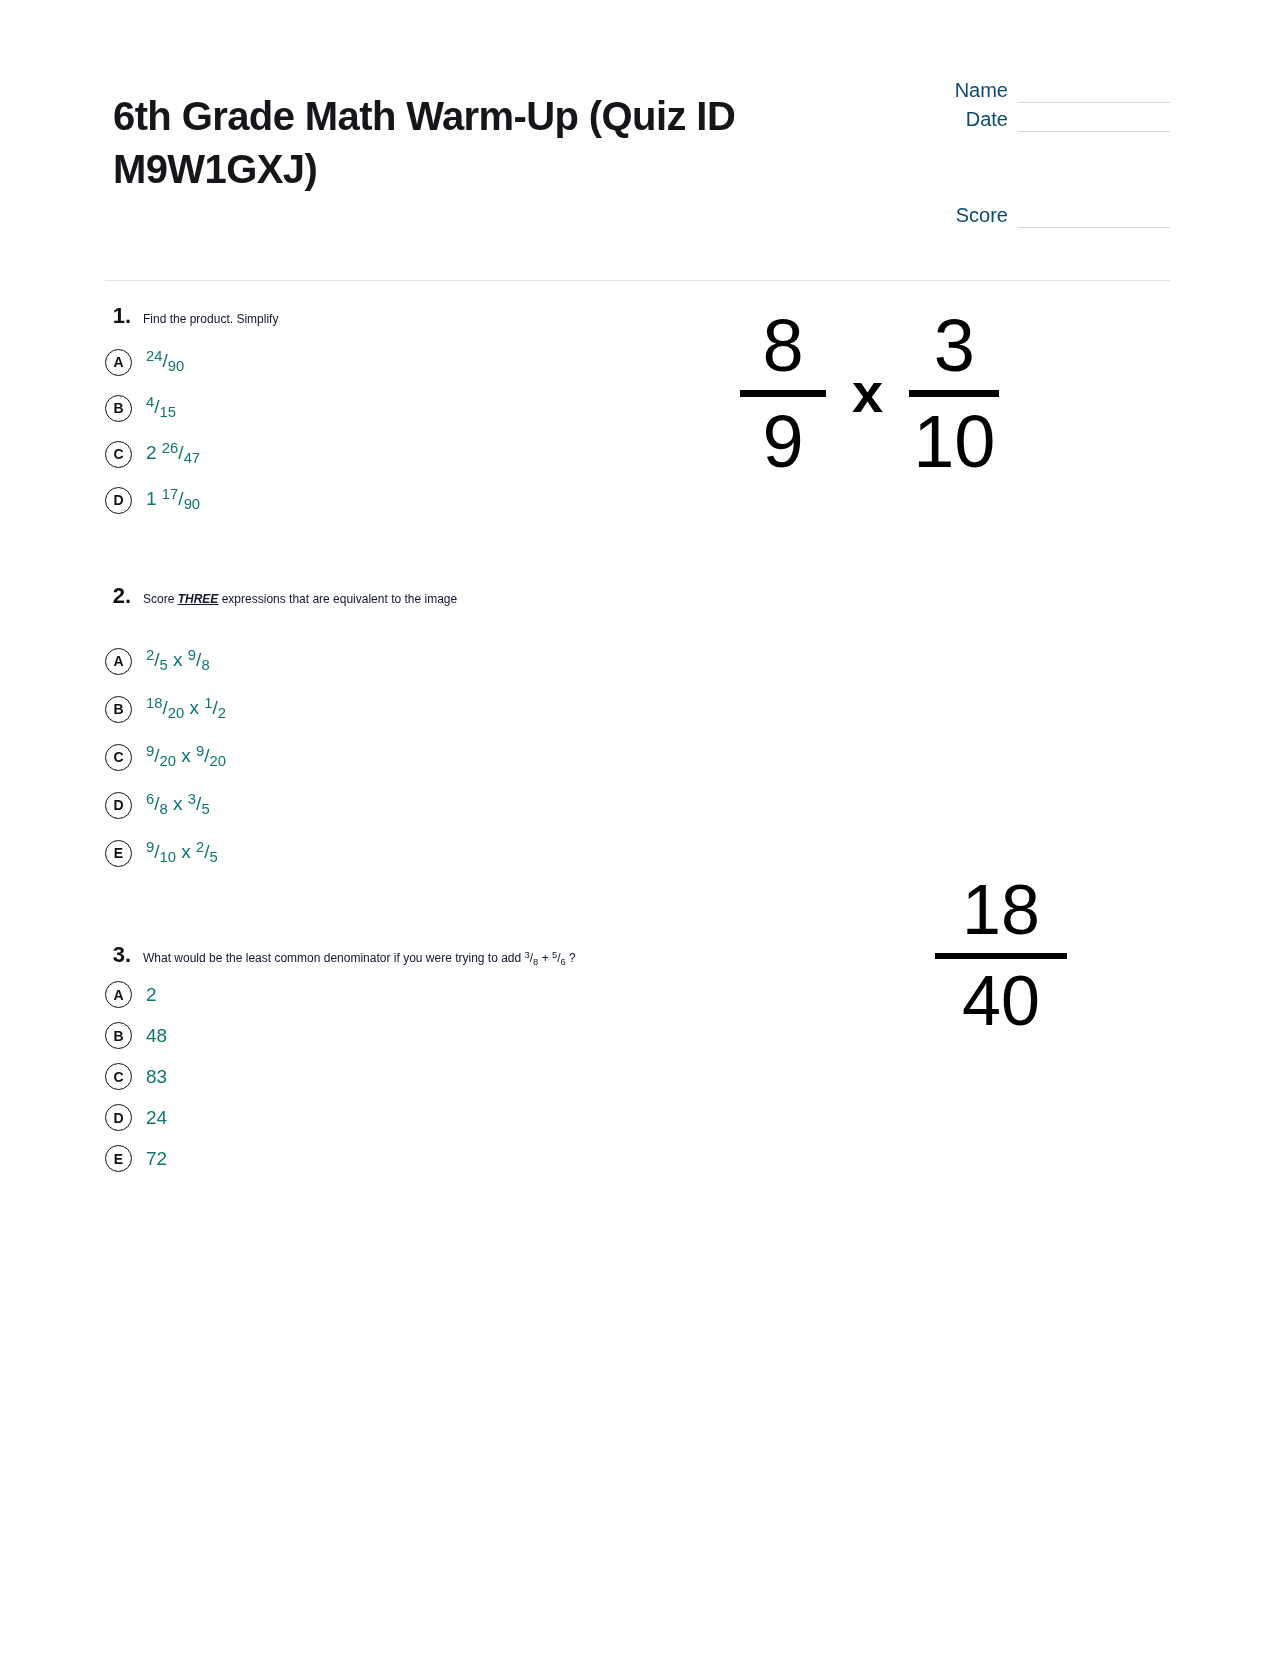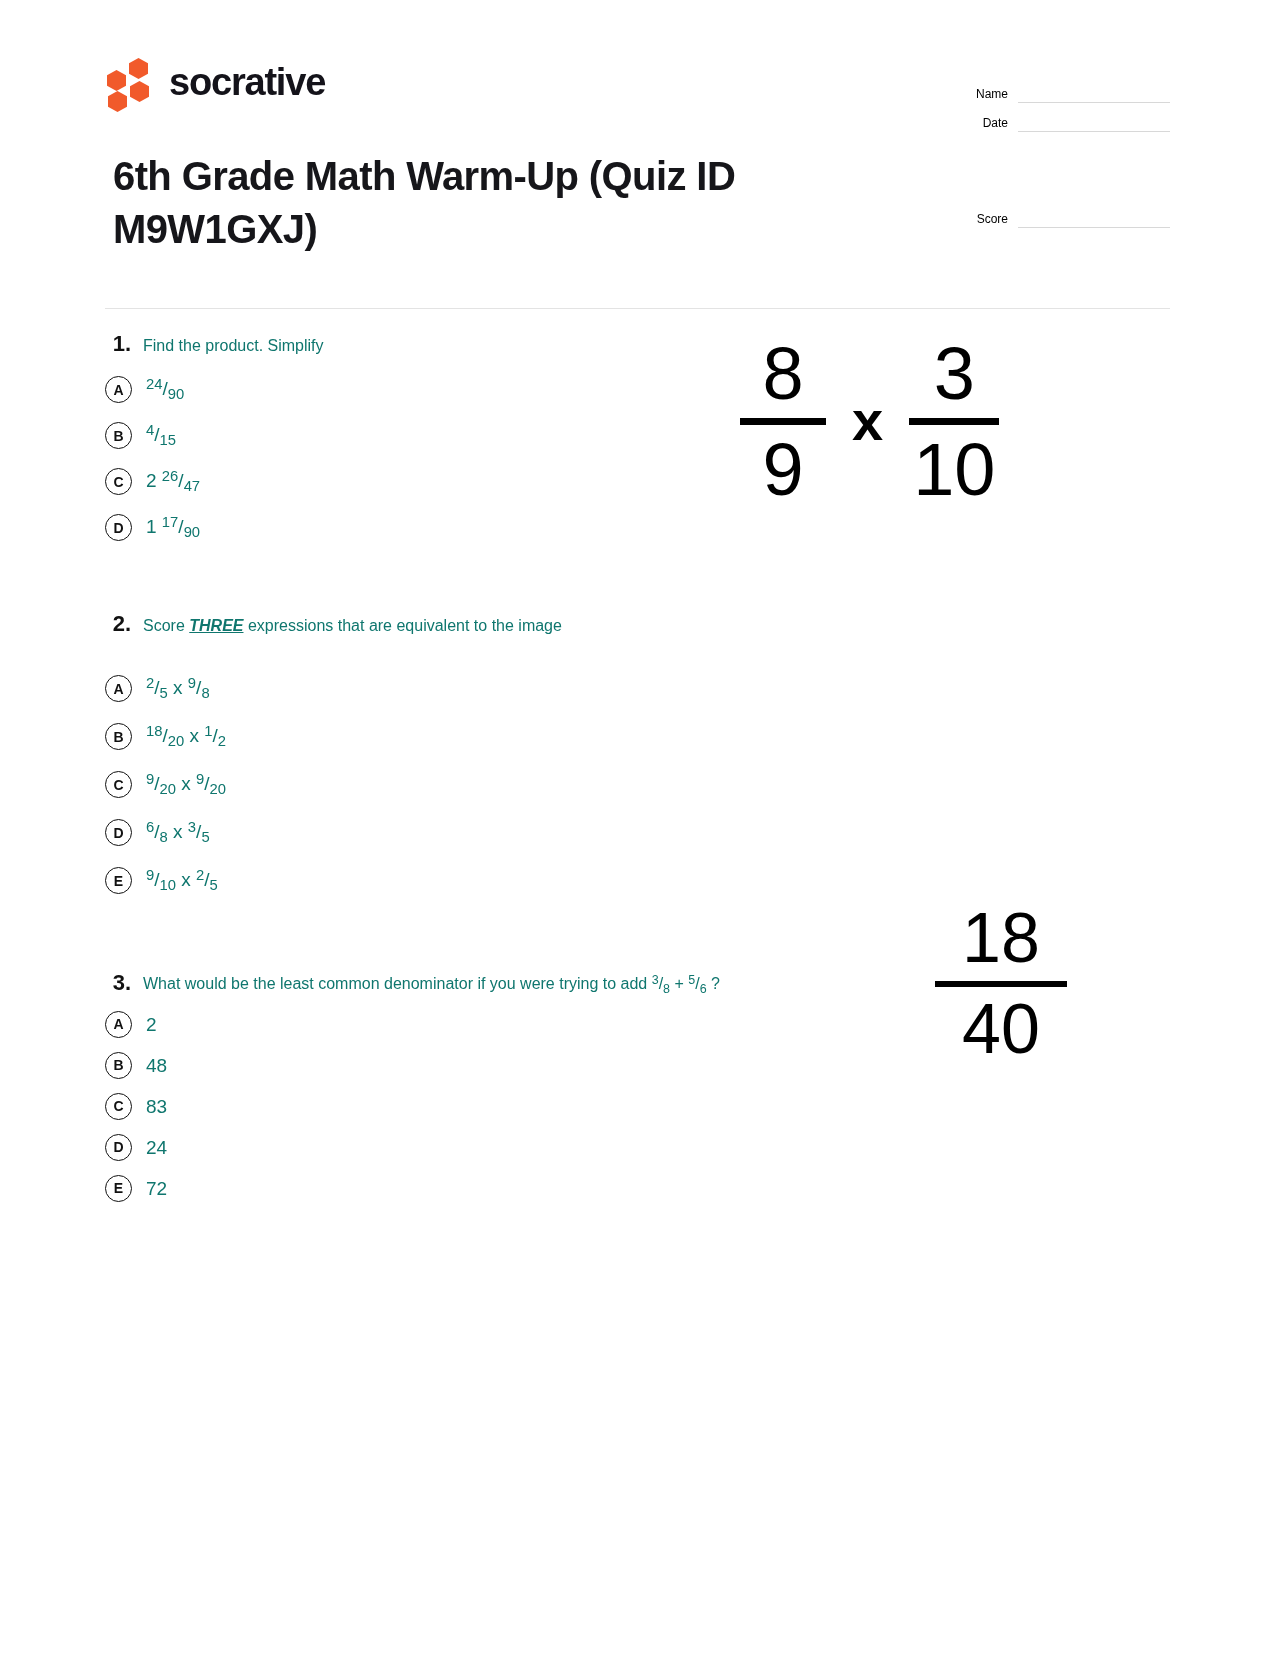--- a/index.html
+++ b/index.html
@@ -89,22 +89,22 @@
   }
   .meta-row {
     display: flex;
     align-items: flex-end;
     justify-content: flex-end;
     gap: 10px;
     height: 29px;
   }
   .meta-row + .meta-row { margin-top: 0px; }
   .meta-label {
-    font-size: 12px;
-    color: #000000;
+    font-size: 20px;
+    color: #0c4a6e;
     line-height: 1;
     padding-bottom: 3px;
     white-space: nowrap;
   }
   .meta-line {
     width: 152px;
     border-bottom: 1.5px solid #d8d8d8;
     height: 1px;
   }
   .meta-gap { height: 67px; }
@@ -132,22 +132,22 @@
   }
   .q-num {
     font-size: 22px;
     font-weight: 700;
     color: #111111;
     min-width: 26px;
     text-align: right;
     flex: 0 0 auto;
   }
   .q-text {
-    font-size: 16px;
-    color: #0f766e;
+    font-size: 12px;
+    color: #0f172a;
     line-height: 1.35;
   }
   .q-text .em {
     font-weight: 700;
     font-style: italic;
     text-decoration: underline;
     text-align: right;
   }
 
   .choices {
@@ -242,29 +242,20 @@
   .q2 .choice { height: 48px; }
 </style>
 </head>
 <body>
 
 <div class="page">
 
   <div class="header">
 
     <div class="brand-block">
-      <div class="logo-row">
-        <div class="logo-mark">
-          <span class="hexagon hex-tr"></span>
-          <span class="hexagon hex-ml"></span>
-          <span class="hexagon hex-mr"></span>
-          <span class="hexagon hex-bl"></span>
-        </div>
-        <div class="logo-word">socrative</div>
-      </div>
 
       <h1 class="quiz-title">6th Grade Math Warm-Up (Quiz ID M9W1GXJ)</h1>
     </div>
 
     <div class="meta-block">
       <div class="meta-row">
         <span class="meta-label">Name</span>
         <span class="meta-line"></span>
       </div>
       <div class="meta-row">

